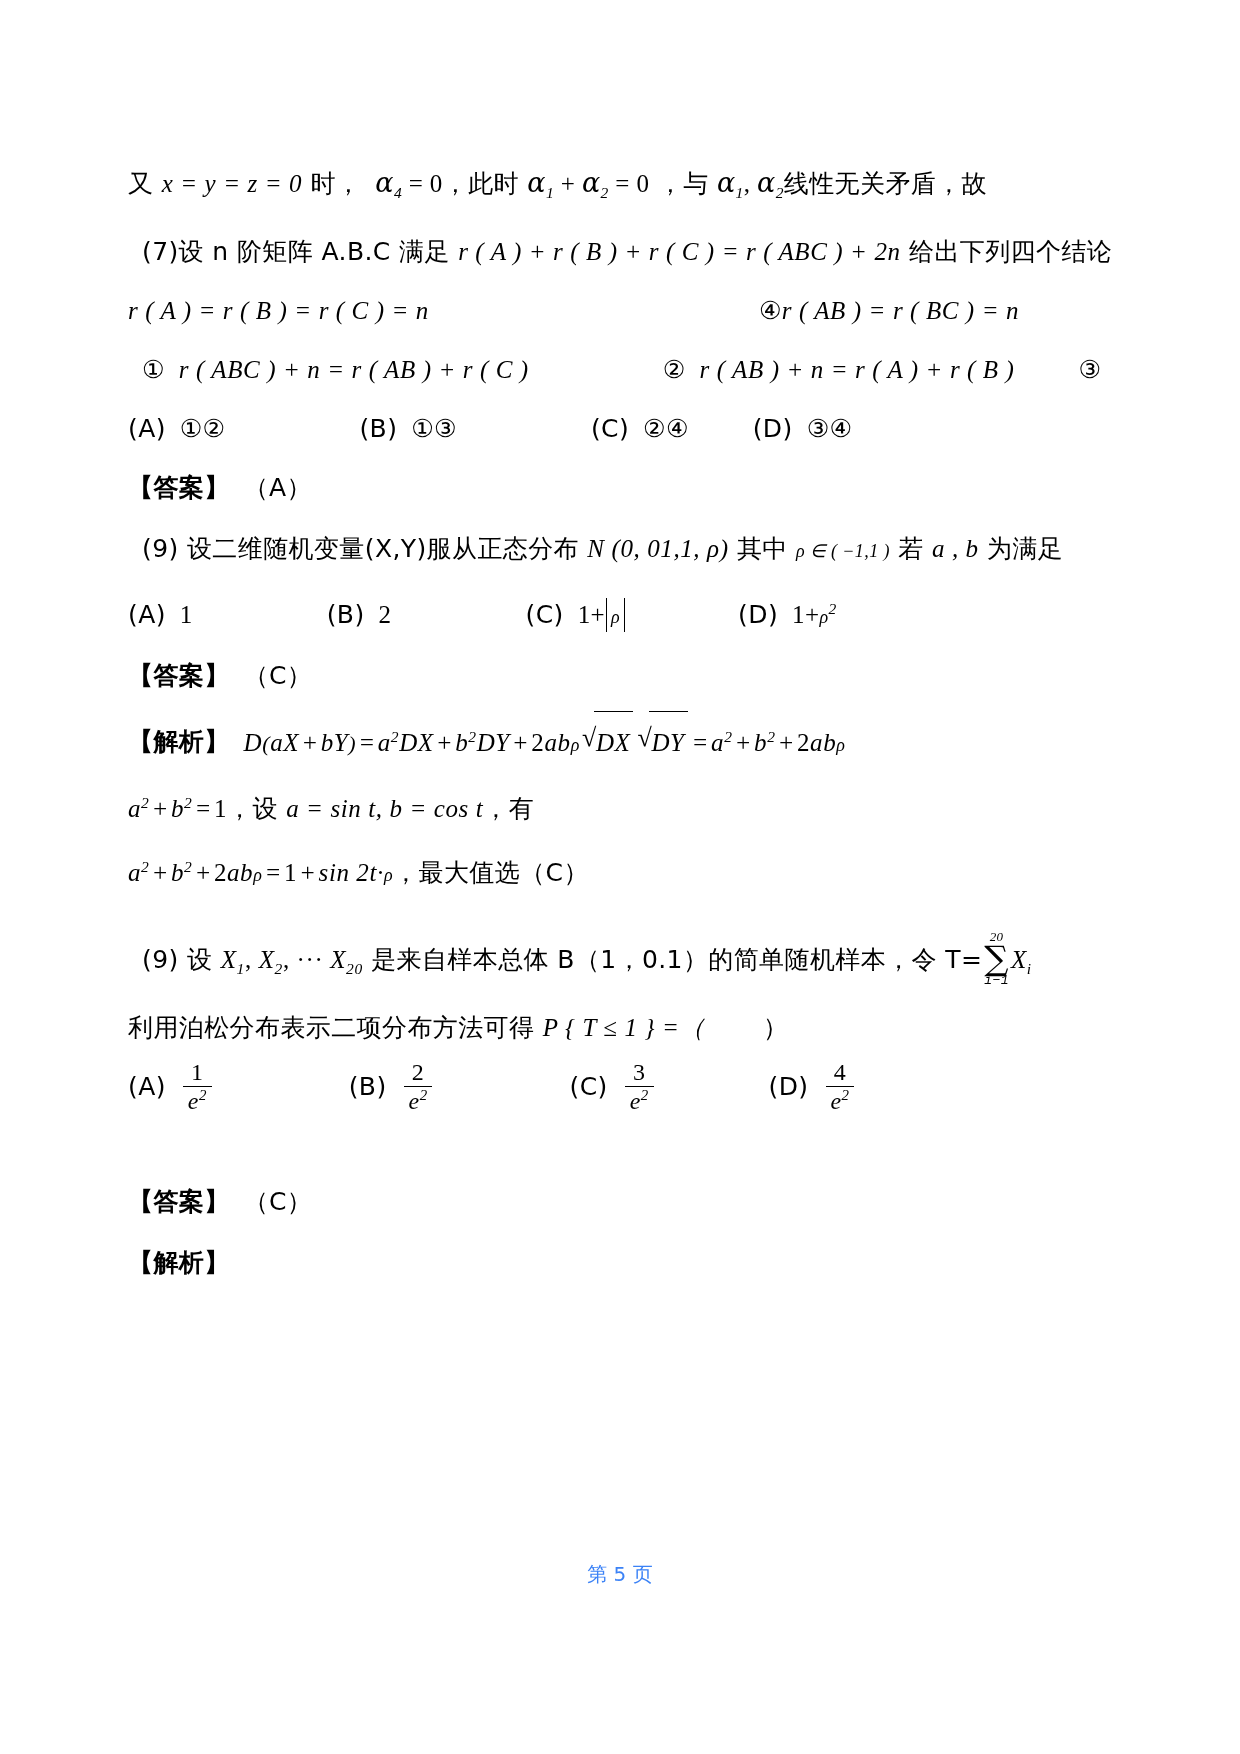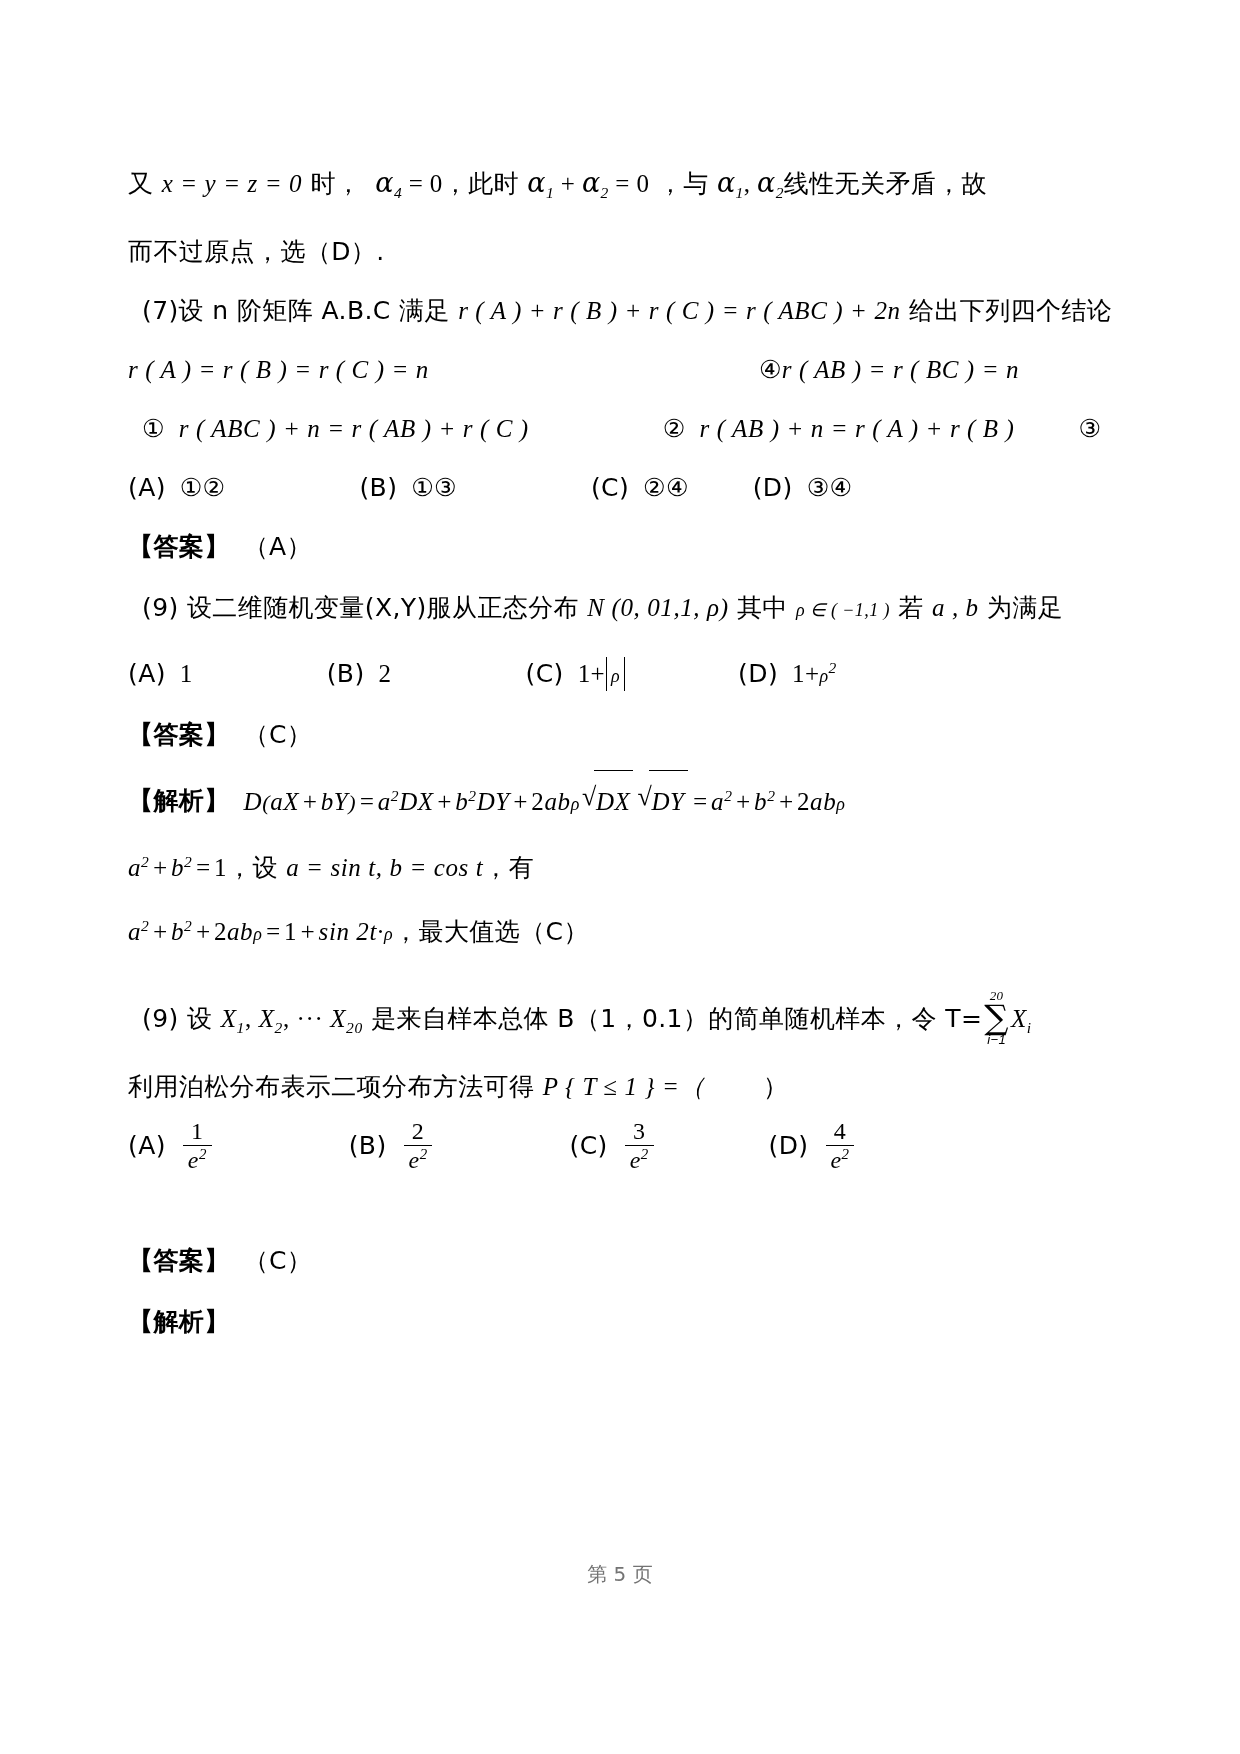--- a/index.html
+++ b/index.html
@@ -152,21 +152,21 @@
     display: block;
     font-size: 13px;
     line-height: 1;
     font-family: "Liberation Serif", "DejaVu Serif", serif;
     font-style: italic;
   }
   .sum .lower {
     display: block;
     font-size: 13px;
     line-height: 1;
-    font-family: Liberation Sans, sans-serif;
+    font-family: Liberation Mono, monospace;
     font-style: italic;
   }
   .circled {
     font-family: "DejaVu Sans", "Liberation Sans", sans-serif;
     font-size: 25px;
   }
   .abs {
     border-left: 1.6px solid #000;
     border-right: 1.6px solid #000;
     padding: 0 4px;
@@ -185,39 +185,36 @@
   .spacer-line { height: 26px; }
   .spacer-line-lg { height: 56px; }
   .footer {
     position: absolute;
     left: 0;
     right: 0;
     bottom: 170px;
     text-align: center;
     font-family: "DejaVu Sans", "Liberation Sans", sans-serif;
     font-size: 20px;
-    color: #737373;
+    color: #3b82f6;
   }
   .opt {
     white-space: nowrap;
   }
 </style>
 </head>
 <body>
 
 <div class="page">
   <div class="content">
 
     <div class="line">
       <span class="cjk">又 </span><span class="mi">x = y = z = 0</span><span class="cjk"> 时，</span><span class="gap-sm"></span><span class="alpha">α</span><sub class="ix">4</sub><span class="mn"> = 0</span><span class="cjk">，此时 </span><span class="alpha">α</span><sub class="ix">1</sub><span class="mn"> + </span><span class="alpha">α</span><sub class="ix">2</sub><span class="mn"> = 0</span><span class="cjk"> ，与 </span><span class="alpha">α</span><sub class="ix">1</sub><span class="mn">, </span><span class="alpha">α</span><sub class="ix">2</sub><span class="cjk">线性无关矛盾，故</span>
     </div>
 
-    <div class="line">
-      <span class="cjk">而不过原点，选（D）.</span>
-    </div>
 
     <div class="line indent">
       <span class="cjk">(7)设 n 阶矩阵 A.B.C 满足 </span><span class="mi">r ( A ) + r ( B ) + r ( C ) = r ( ABC ) + 2n</span><span class="cjk"> 给出下列四个结论</span>
     </div>
 
     <div class="line">
       <span class="mi">r ( A ) = r ( B ) = r ( C ) = n</span><span class="gap-xl"></span><span class="gap-xl"></span><span class="gap-xl"></span><span class="gap-md"></span><span class="circled">④</span><span class="mi">r ( AB ) = r ( BC ) = n</span>
     </div>
 
     <div class="line indent">

